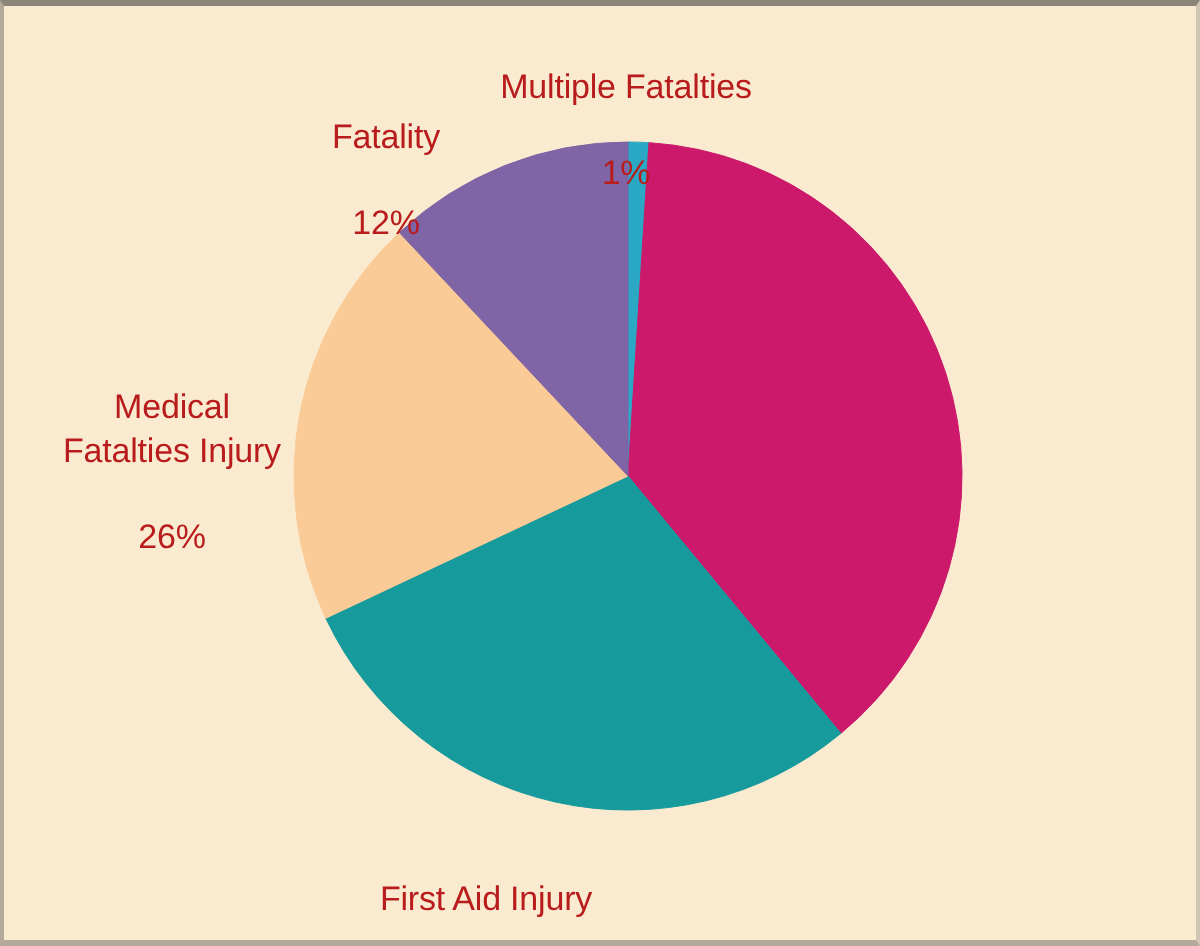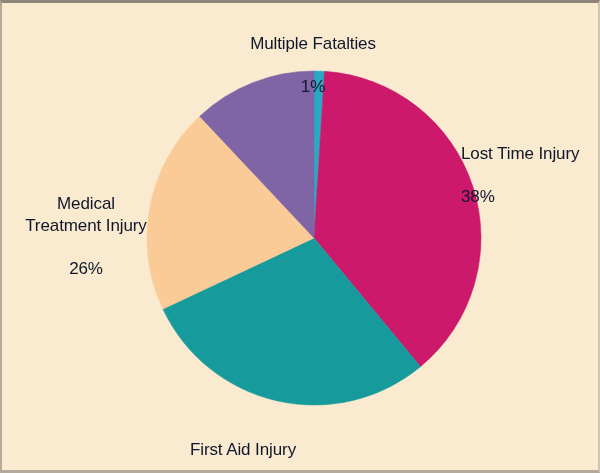--- a/index.html
+++ b/index.html
@@ -28,21 +28,21 @@
   }
 
   #pie-svg {
     position: absolute;
     left: 0;
     top: 0;
   }
 
   .pie-label {
     position: absolute;
-    color: #0f172a;
+    color: #b91c1c;
     font-family: "Liberation Sans", sans-serif;
     font-size: 17px;
     line-height: 1.28;
     text-align: center;
     white-space: pre-line;
     letter-spacing: -0.1px;
   }
   .pie-label .lbl-name { display: block; }
   .pie-label .lbl-pct  { display: block; }
 
@@ -64,29 +64,29 @@
       <path d="M 312 235 L 418.45 363.68 A 167 167 0 0 1 160.89 306.11 Z" fill="#169a9c" stroke="#169a9c" stroke-width="0.5"></path>
       <path d="M 312 235 L 160.89 306.11 A 167 167 0 0 1 197.68 113.26 Z" fill="#fbcb97" stroke="#fbcb97" stroke-width="0.5"></path>
       <path d="M 312 235 L 197.68 113.26 A 167 167 0 0 1 312.00 68.00 Z" fill="#7f64a6" stroke="#7f64a6" stroke-width="0.5"></path>
     </svg>
 
   <div class="pie-label" id="label-multiple-fatalties">
     <span class="lbl-name">Multiple Fatalties</span>
     <span class="lbl-pct">1%</span>
   </div>
 
+  <div class="pie-label" id="label-fatality">
+    <span class="lbl-name">Fatality</span>
+    <span class="lbl-pct">12%</span>
+  </div>
 
-  <div class="pie-label" id="label-lost-time-injury">
-    <span class="lbl-name">Lost Time  Injury</span>
-    <span class="lbl-pct">38%</span>
-  </div>
 
   <div class="pie-label" id="label-medical-treatment">
     <span class="lbl-name">Medical
-Treatment Injury</span>
+Fatalties Injury</span>
     <span class="lbl-pct">26%</span>
   </div>
 
   <div class="pie-label" id="label-first-aid-injury">
     <span class="lbl-name">First Aid Injury</span>
     
   </div>
 
 </div>
 

